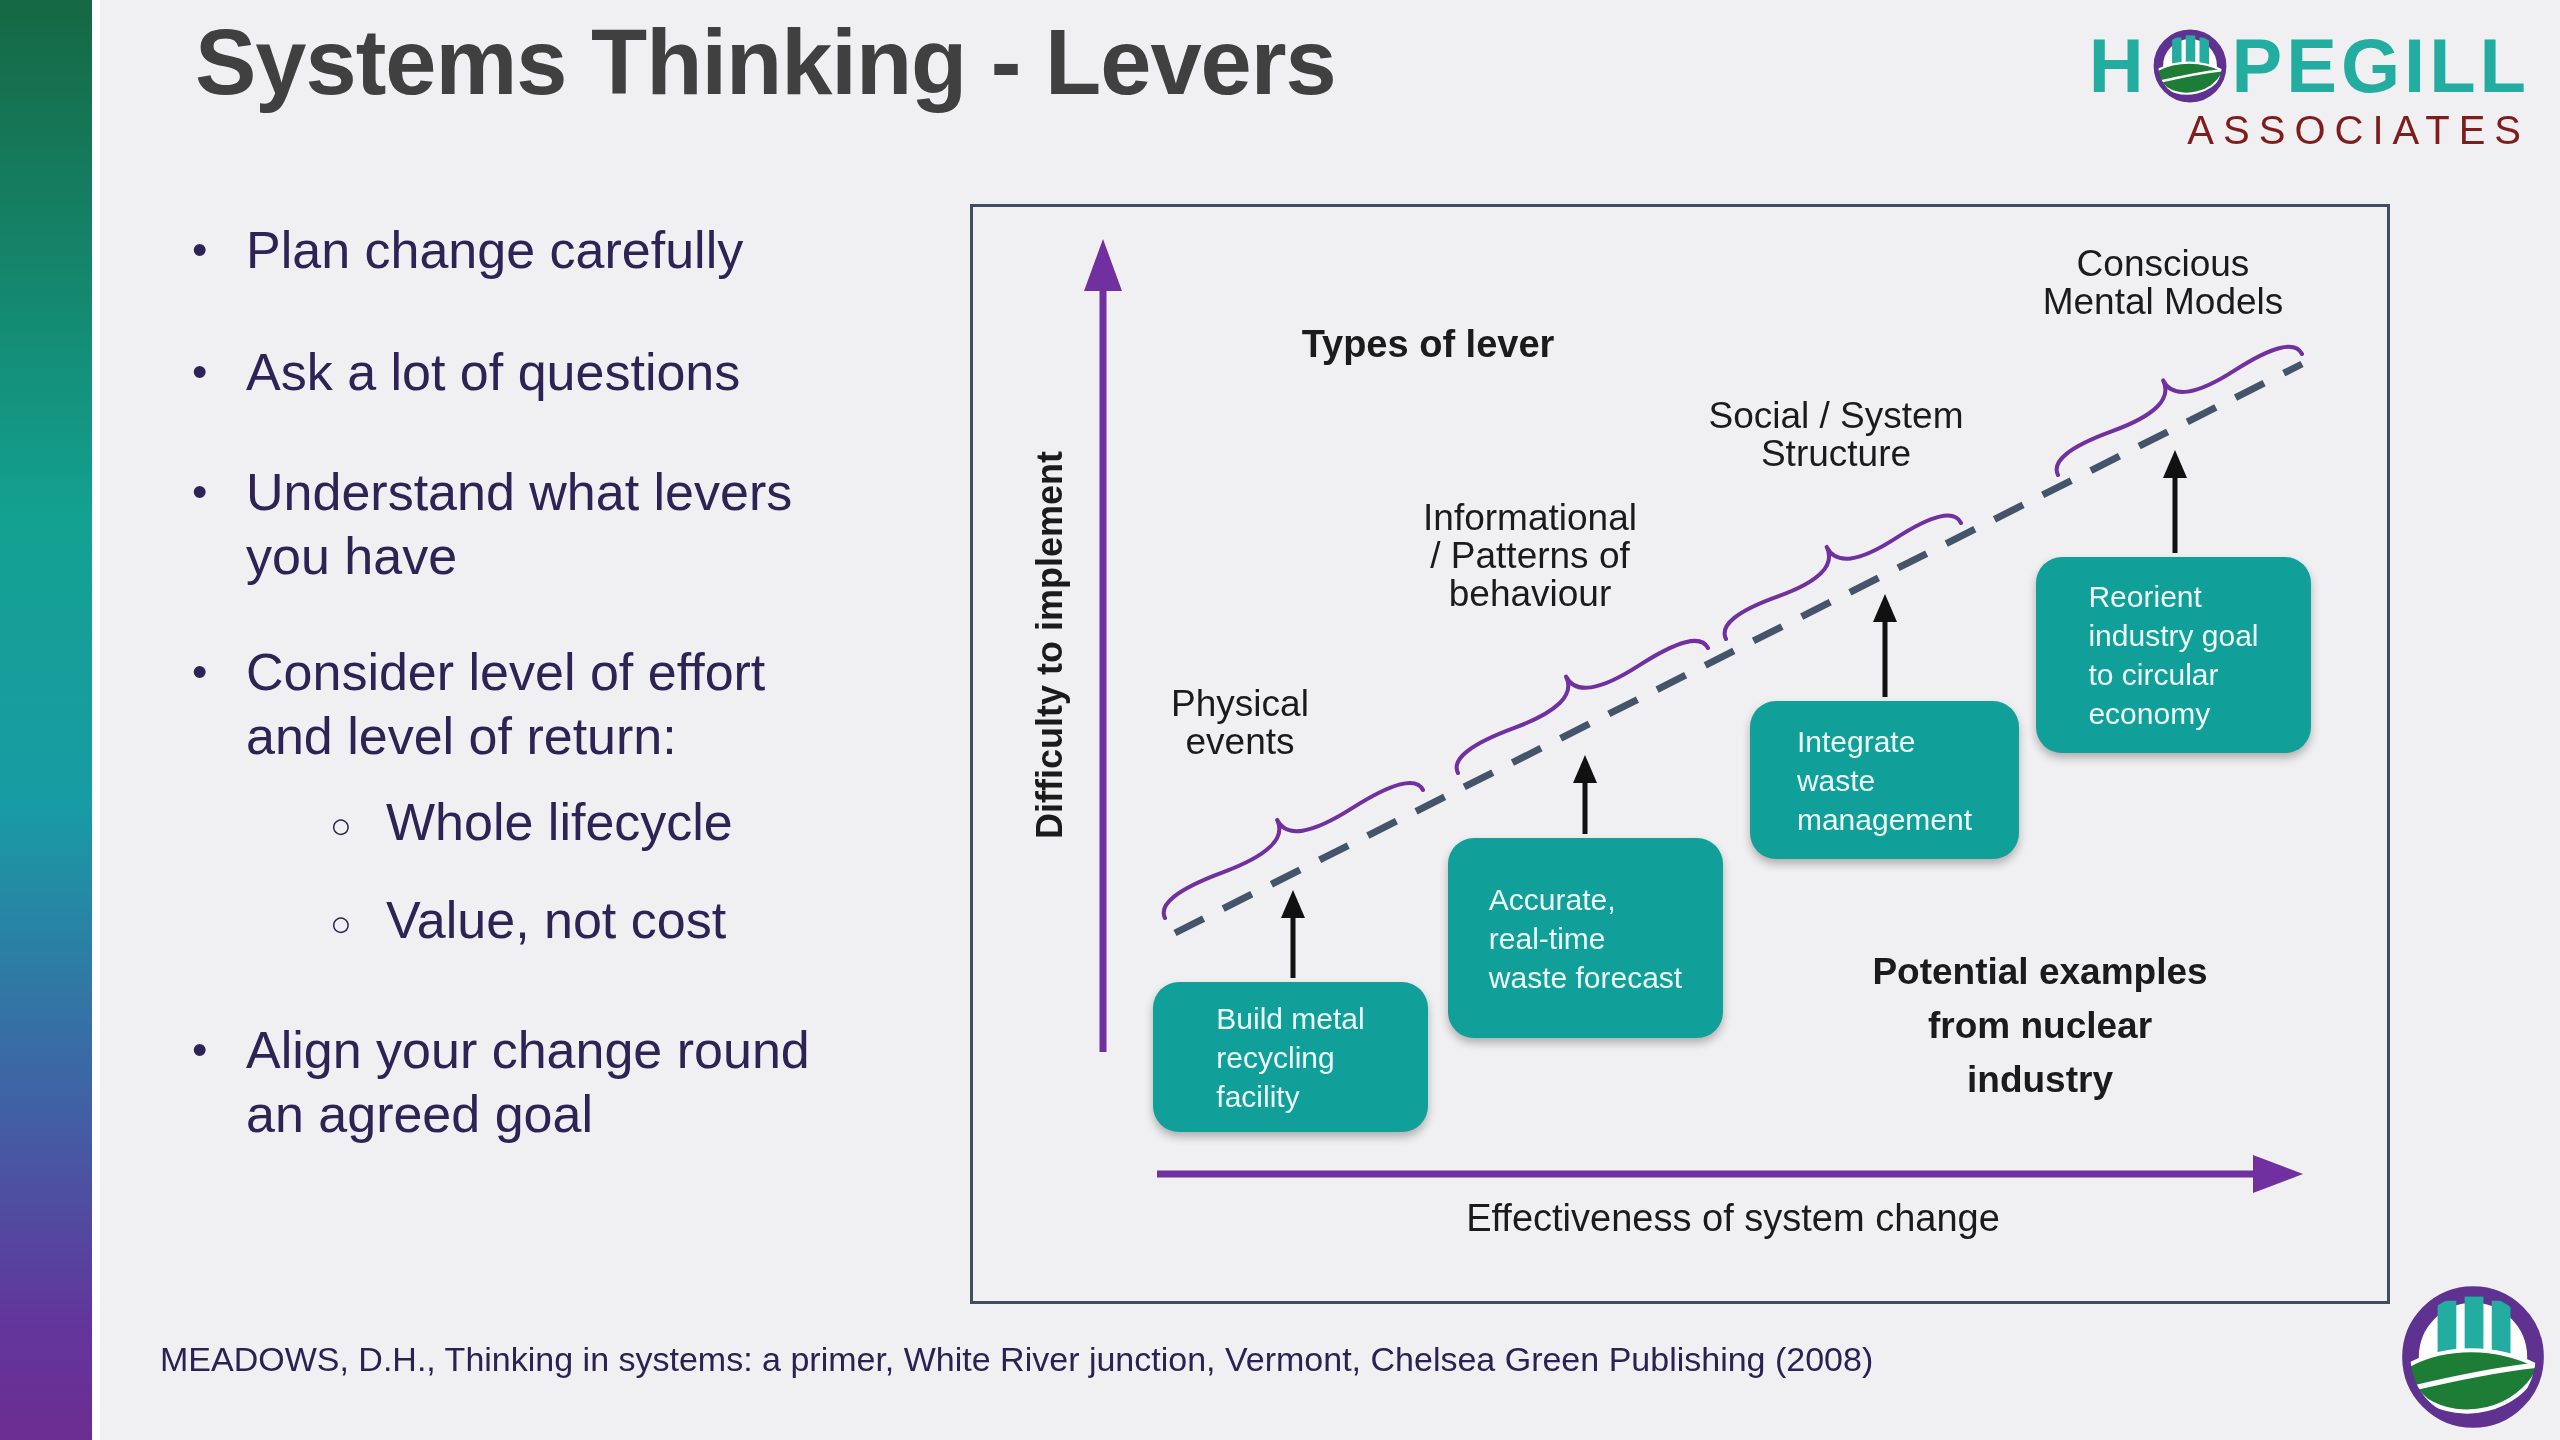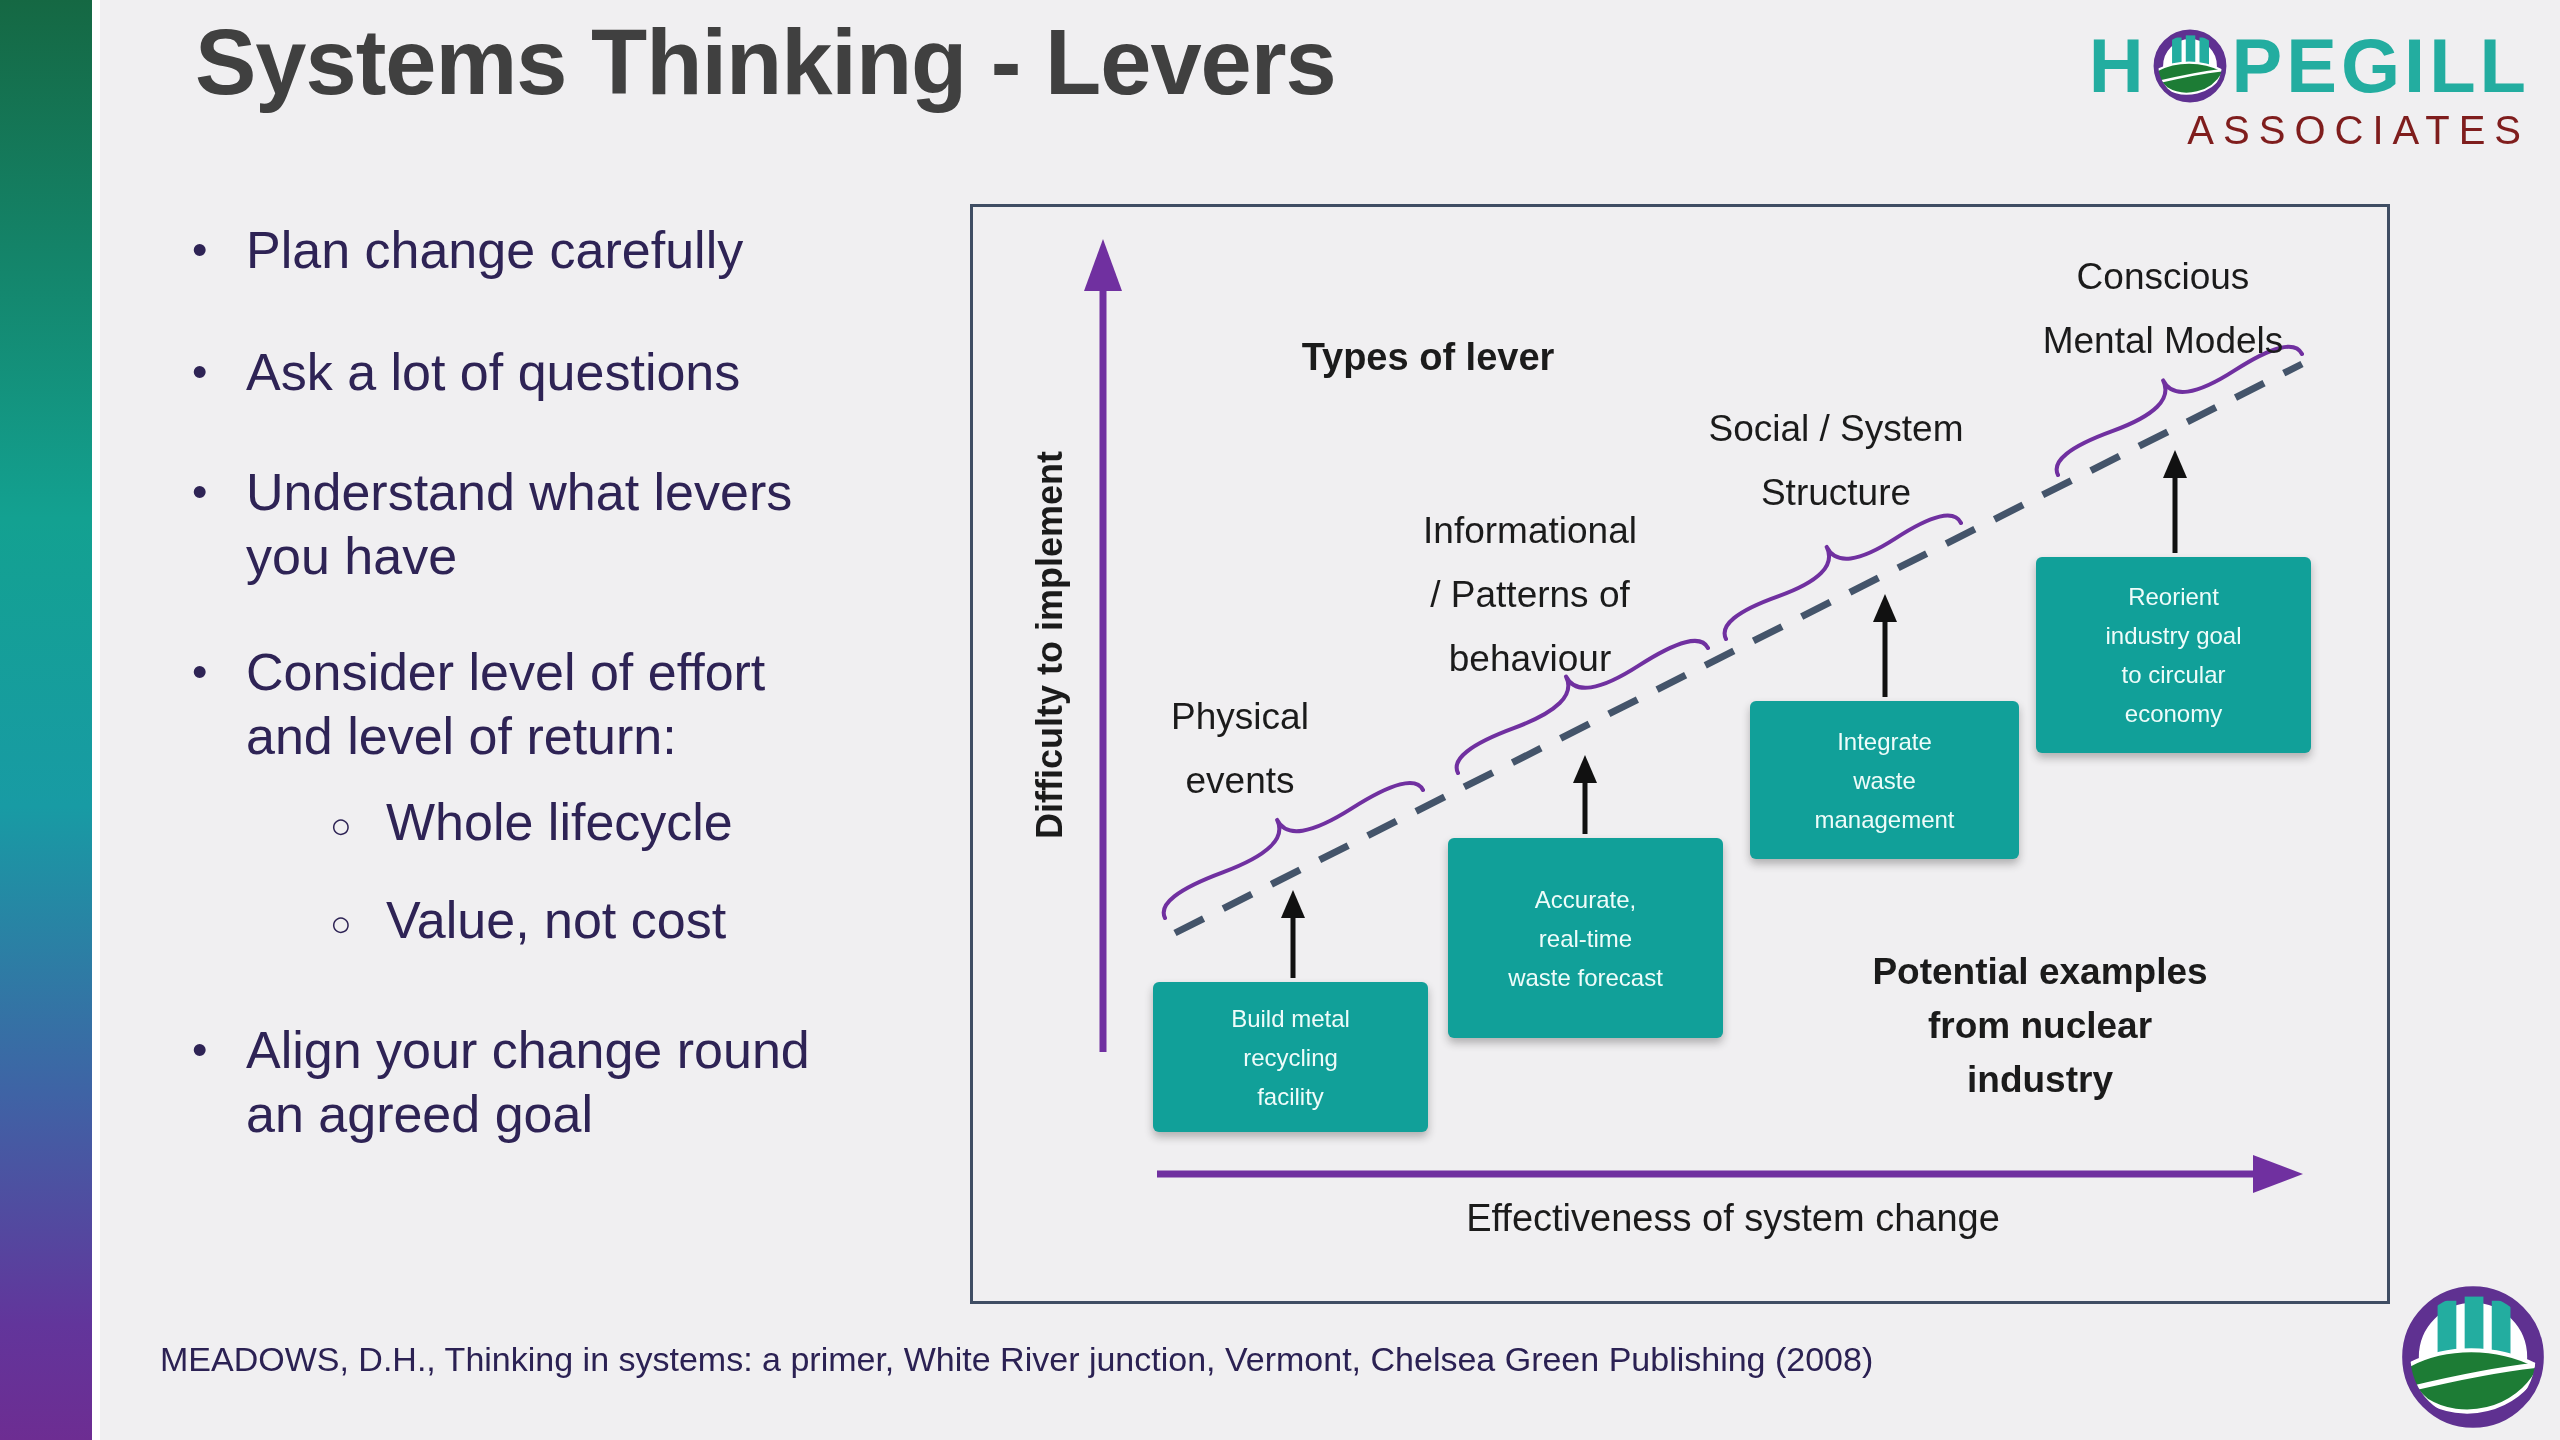--- a/index.html
+++ b/index.html
@@ -27,26 +27,26 @@
   .b2{margin-bottom:52px;}
   .b3{margin-bottom:22px;}
   .sub{margin-left:138px;}
   .sub .m{font-size:36px;width:56px;padding-top:4px;}
   .b4{margin-bottom:30px;}
   .b5{margin-bottom:62px;}
   
   .diagram{position:absolute;left:970px;top:204px;width:1414px;height:1094px;
            border:3px solid #3f4d63;}
   .canvas{position:absolute;left:0;top:0;}
-  .dlabel{position:absolute;font-size:37px;line-height:64px;color:#1b1b1b;text-align:center;
+  .dlabel{position:absolute;font-size:37px;line-height:38px;color:#1b1b1b;text-align:center;
           white-space:pre-line;}
   .bold{font-weight:bold;}
-  .example-box{position:absolute;background:#11a099;color:#eefcfa;border-radius:6px;
-      display:flex;align-items:center;justify-content:center;text-align:center;
-      font-size:24px;line-height:39px;white-space:pre-line;
+  .example-box{position:absolute;background:#11a099;color:#eefcfa;border-radius:26px;
+      display:flex;align-items:center;justify-content:center;text-align:left;
+      font-size:30px;line-height:39px;white-space:pre-line;
       box-shadow:0 5px 9px rgba(30,30,30,.30);}
   
   .footer{position:absolute;left:160px;top:1340px;font-size:34px;color:#2b2153;}
   .corner-logo{position:absolute;left:2398px;top:1282px;width:150px;height:150px;}
 </style>
 </head>
 <body>
 
 <div class="slide">
   <div class="accent-bar"></div>

